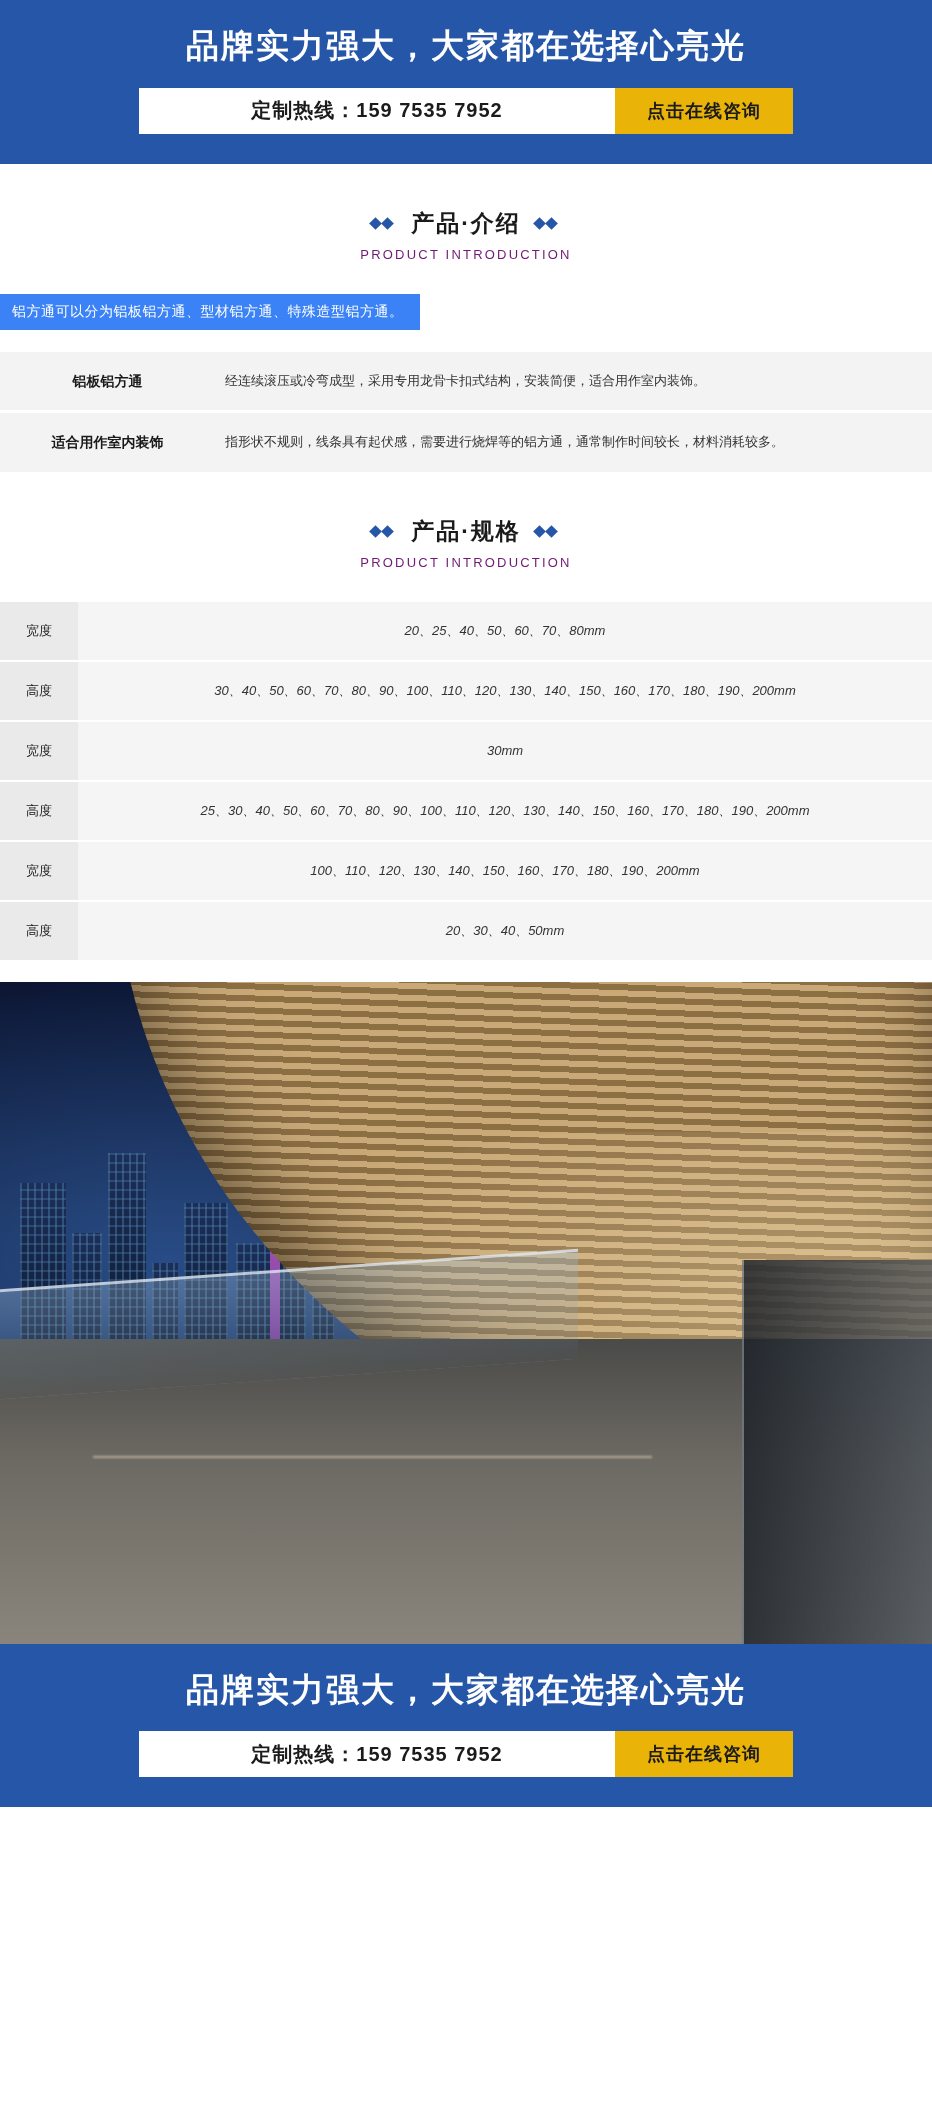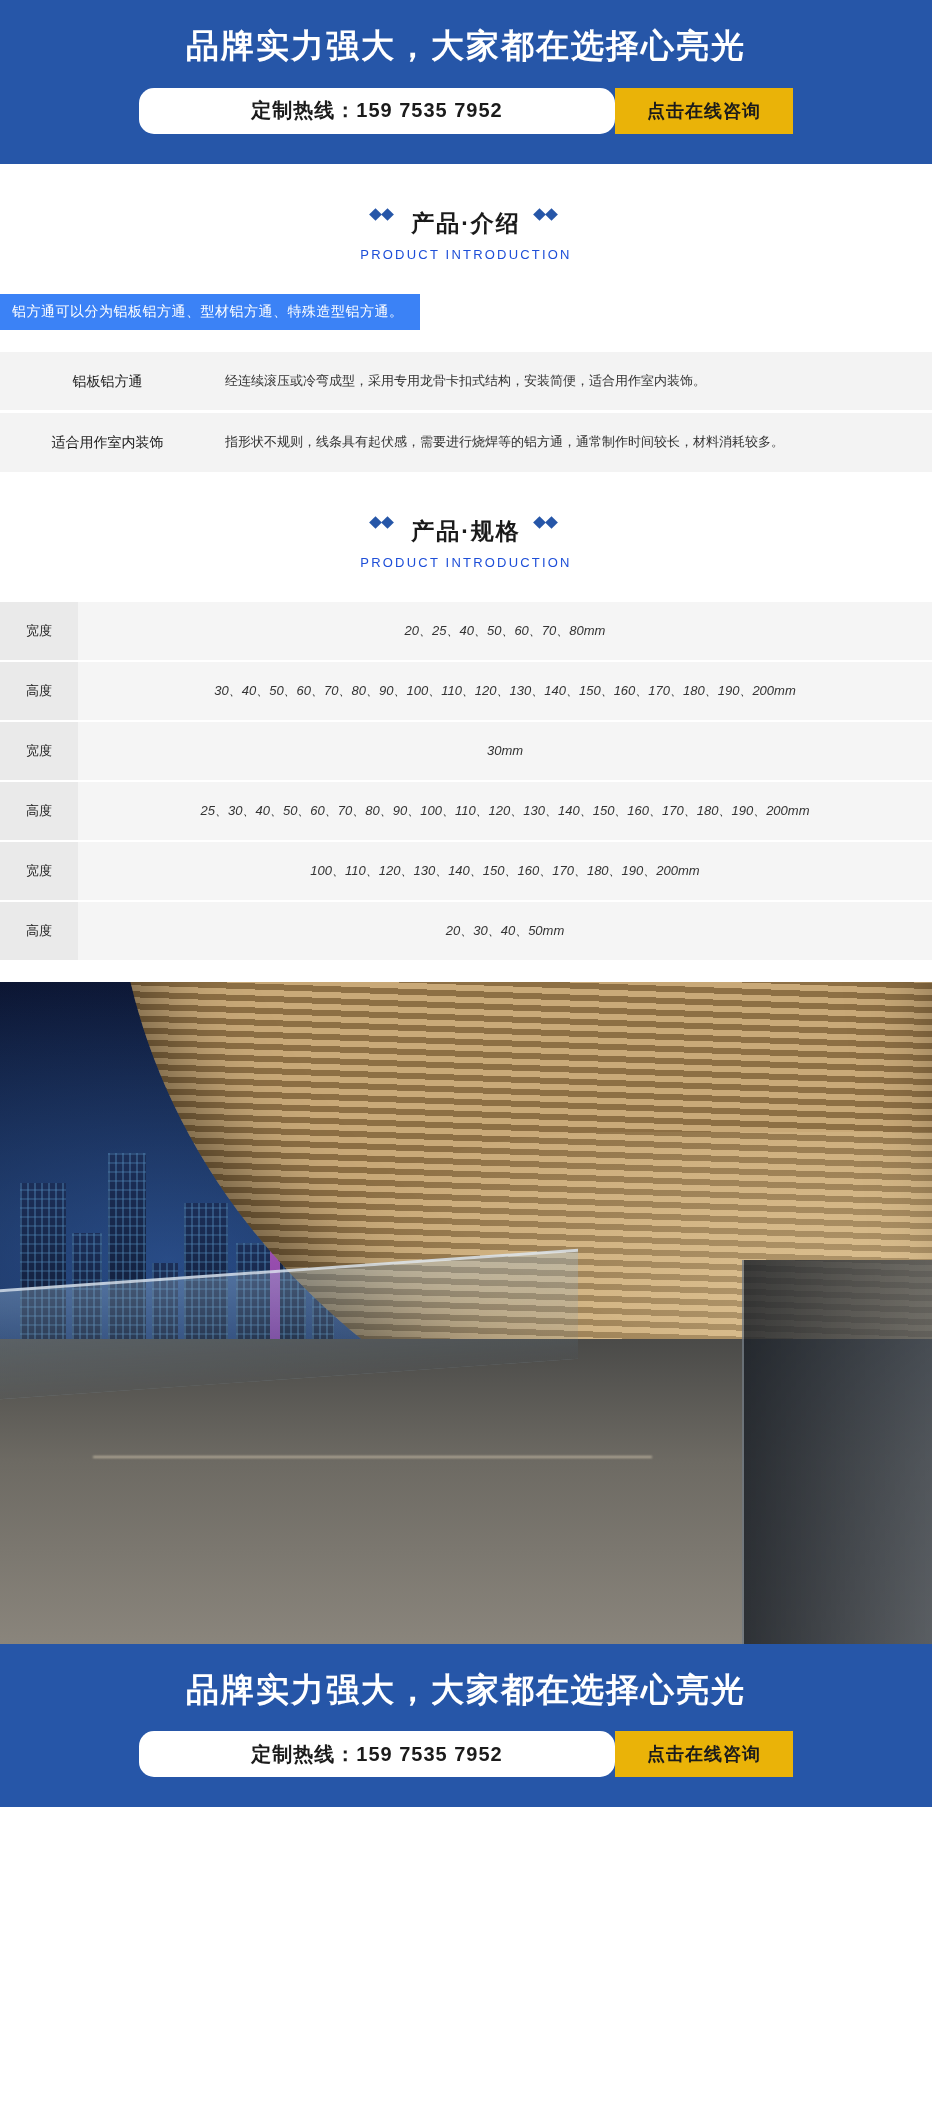--- a/index.html
+++ b/index.html
@@ -40,21 +40,20 @@
   .banner-phone {
     flex: 1 1 auto;
     background: #ffffff;
     color: #1b1b1b;
     font-size: 20px;
     font-weight: bold;
     display: flex;
     align-items: center;
     justify-content: center;
     letter-spacing: 1px;
-    border-radius: 15px;
   }
   .banner-cta {
     width: 178px;
     background: #eab308;
     color: #1b1b1b;
     font-size: 18px;
     font-weight: bold;
     display: flex;
     align-items: center;
     justify-content: center;
@@ -62,21 +61,21 @@
     letter-spacing: 1px;
   }
 
   
   .section-head {
     text-align: center;
     padding: 44px 0 18px 0;
   }
   .sec-title-row {
     display: flex;
-    align-items: flex-start;
+    align-items: center;
     justify-content: center;
     gap: 14px;
   }
   .sec-title {
     font-size: 23px;
     font-weight: bold;
     color: #1a1a1a;
     letter-spacing: 2px;
   }
   .diamond {
@@ -90,21 +89,21 @@
     top: 2px;
     width: 9px; height: 9px;
     background: #2656a8;
     transform: rotate(45deg);
   }
   .diamond i:nth-child(1) { left: 0; }
   .diamond i:nth-child(2) { left: 12px; }
   .sec-sub {
     margin-top: 8px;
     font-size: 13px;
-    color: #1d4ed8;
+    color: #701a75;
     letter-spacing: 2.2px;
   }
 
   
   .intro-label {
     background: #3b82f6;
     color: #fff;
     font-size: 14px;
     padding: 9px 16px 9px 12px;
     display: inline-block;
@@ -123,21 +122,21 @@
   .intro-table td {
     padding: 16px 10px;
     vertical-align: middle;
     font-size: 13px;
     color: #333;
     line-height: 1.9;
   }
   .intro-table td.k {
     width: 215px;
     text-align: center;
-    font-weight: normal;
+    font-weight: bold;
     color: #1a1a1a;
     font-size: 14px;
   }
   .intro-table td.v { padding-right: 30px; padding-left: 10px; }
 
   
   .spec-table {
     width: 100%;
     border-collapse: collapse;
     margin-top: 14px;

